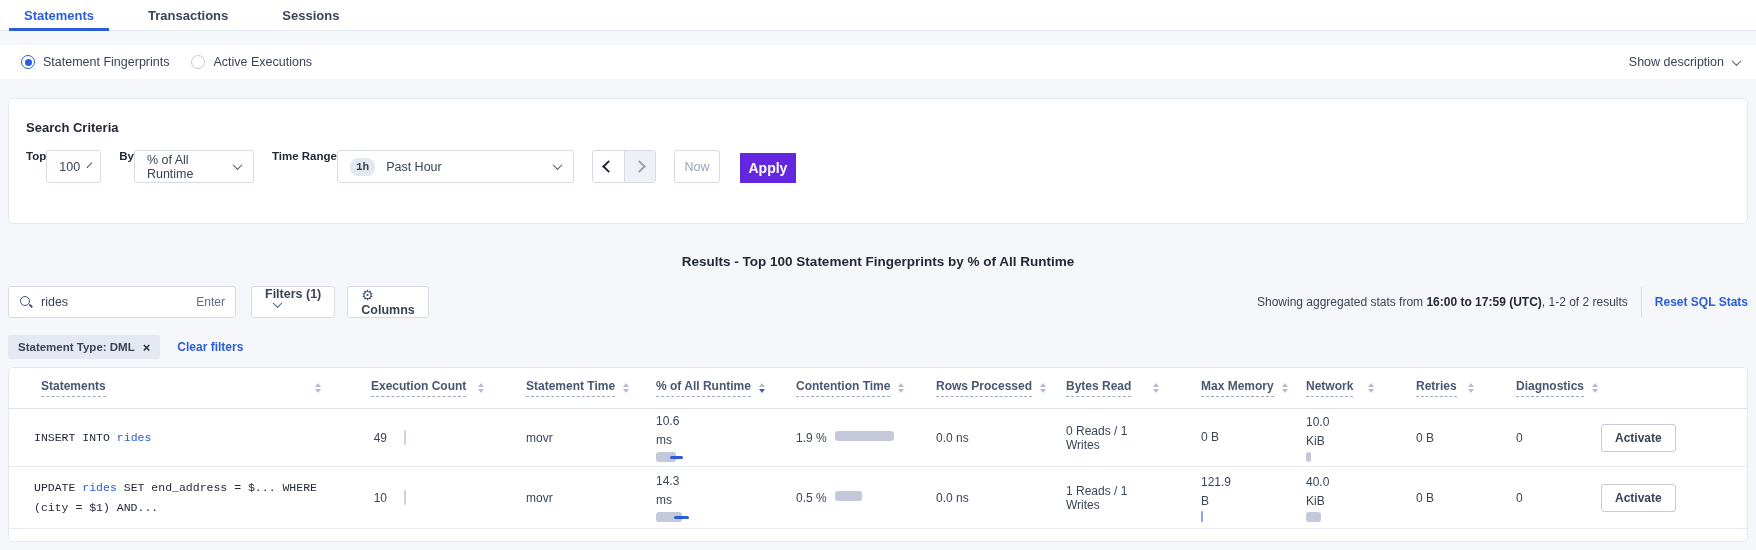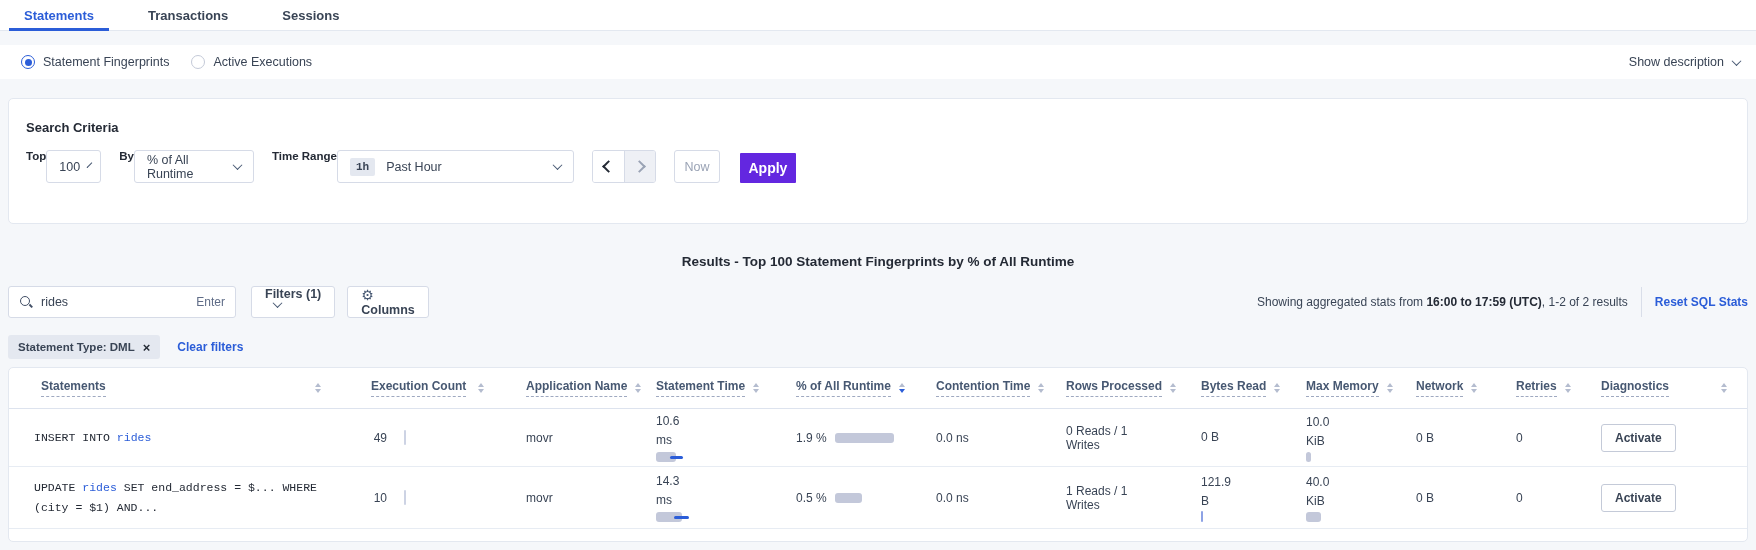--- a/index.html
+++ b/index.html
@@ -32,21 +32,21 @@
   .search-criteria { margin-top:19px; height:126px; padding:21px 17px 0 17px; }
   .sc-title { font-size:13px; font-weight:700; color:#242a35; }
   .sc-controls { margin-top:15px; display:flex; align-items:flex-end; }
   .ctrl { display:flex; flex-direction:row; margin-right:18px; }
   .ctrl-label { font-size:11.5px; font-weight:700; color:#242a35; margin-bottom:6px; }
   .select { height:33px; border:1px solid #d6dbe7; border-radius:3px; background:#fff; display:flex; align-items:center; font-size:12.5px; color:#394455; padding:0 12px; cursor:pointer; }
   .select .grow { flex:1; }
   .sel-top { width:55px; }
   .sel-by { width:120px; }
   .sel-time { width:237px; }
-  .time-badge { background:#e4e8f0; color:#394455; font-family:"Liberation Mono", monospace; font-size:11px; font-weight:700; padding:3px 6px; border-radius:2px; margin-right:11px; }
+  .time-badge { background:#e4e8f0; color:#394455; font-family:"Liberation Mono", monospace; font-size:11px; font-weight:700; padding:3px 6px; border-radius:8px; margin-right:11px; }
   .btn-group { display:flex; border:1px solid #d6dbe7; border-radius:3px; overflow:hidden; height:33px; margin-right:18px; }
   .btn-group .gbtn { width:31px; display:flex; align-items:center; justify-content:center; background:#fff; border:none; cursor:pointer; }
   .btn-group .gbtn + .gbtn { border-left:1px solid #d6dbe7; background:#eef0f5; cursor:default; }
   .btn-now { height:33px; width:46px; border:1px solid #d6dbe7; border-radius:3px; background:#fff; color:#9aa3b5; font-size:12.5px; cursor:pointer; margin-right:20px; }
   .btn-apply { height:30px; width:56px; border:none; border-radius:1px; background:#6327e0; color:#fff; font-size:14px; font-weight:700; cursor:pointer; }
 
   
   .results-heading { margin:30px 0 0 0; font-size:13.5px; font-weight:700; color:#242a35;text-align:center; }
   .toolbar { margin-top:17px; display:flex; align-items:center; }
   .search-box { width:228px; height:32px; border:1px solid #d6dbe7; border-radius:3px; background:#fff; display:flex; align-items:center; padding:0 10px; }
@@ -91,21 +91,21 @@
   .td-stmt .tbl-name { color:#2b5dd8; }
   .num-tick { display:flex; align-items:center; }
   .num-tick .num { min-width:16px; text-align:right; }
   .tick { height:15px; background:#cdd3e4; margin-left:17px; border-radius:1px; }
   .tick.blue { background:#8da2e5; height:11px; }
   .stacked { display:flex; flex-direction:column; line-height:1.55; }
   .bar-wrap { position:relative; height:11px; margin-top:2px; }
   .bar { height:10px; background:#c3c8da; border-radius:3px; }
   .bar.mini { margin-top:2px; }
   .blue-dash { position:absolute; top:4px; height:3px; background:#2b5dd8; border-radius:2px; }
-  .pct-cell { display:flex; align-items:center; }
+  .pct-cell { display:flex; align-items:flex-start; }
   .pct-cell .pct-num { margin-right:8px; white-space:nowrap; }
   .activate-btn { border:1px solid #c4cad8; border-radius:3px; background:#fff; color:#394455; font-size:12px; font-weight:600; padding:6px 13px; cursor:pointer; font-family:"Liberation Sans", sans-serif; }
 </style>
 </head>
 <body>
 
 <header class="tabbar">
   <div class="tab active">
       <span>Statements</span>
     </div>
@@ -214,27 +214,20 @@
           </span>
       </div>
       <div class="th">
         <span class="th-label">Execution Count</span>
         <span class="sort">
             <i class="tri up"></i>
             <i class="tri down"></i>
           </span>
       </div>
       <div class="th">
-        <span class="th-label">Application Name</span>
-        <span class="sort">
-            <i class="tri up"></i>
-            <i class="tri down"></i>
-          </span>
-      </div>
-      <div class="th">
         <span class="th-label">Statement Time</span>
         <span class="sort">
             <i class="tri up"></i>
             <i class="tri down"></i>
           </span>
       </div>
       <div class="th">
         <span class="th-label">% of All Runtime</span>
         <span class="sort active">
             <i class="tri up"></i>

